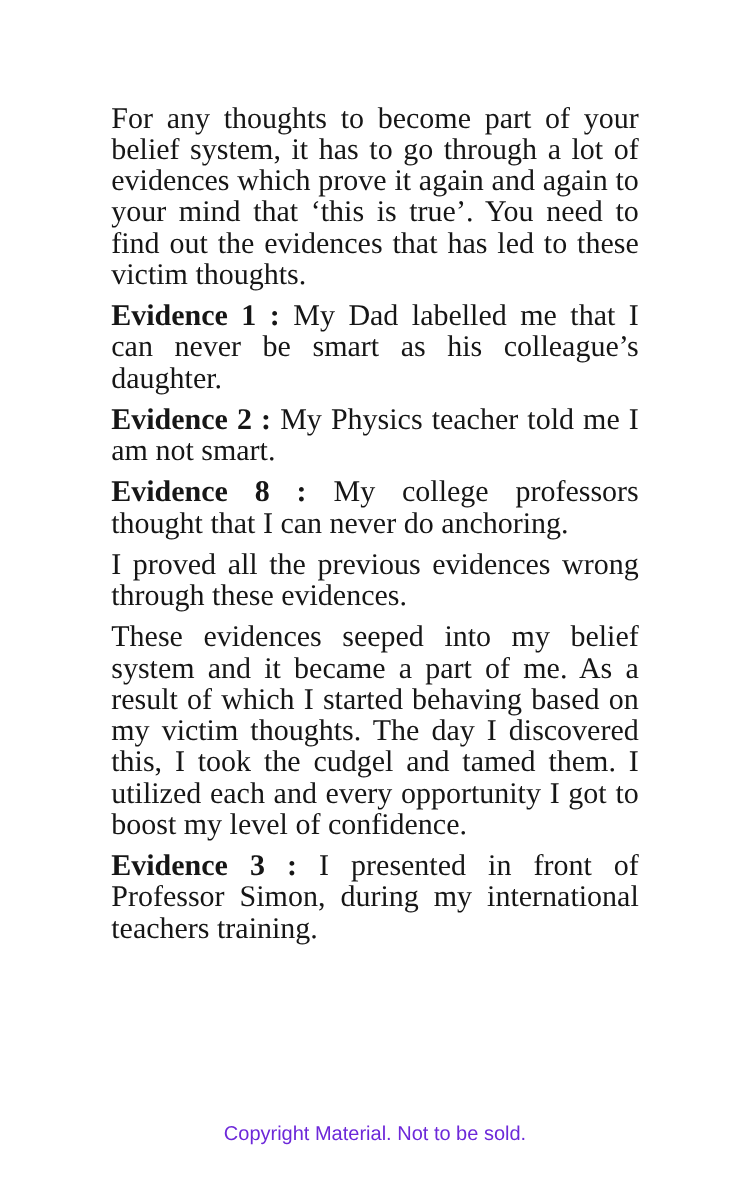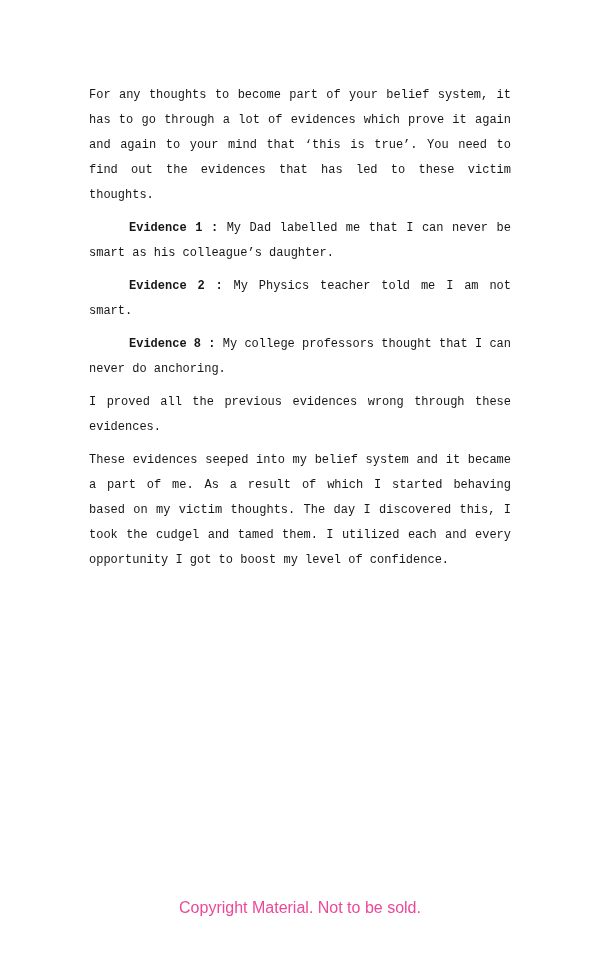--- a/index.html
+++ b/index.html
@@ -14,40 +14,39 @@
     background: #ffffff;
     overflow: hidden;
     box-sizing: border-box;
   }
   .content {
     position: absolute;
     top: 83px;
     left: 89px;
     width: 422px;
     color: #161616;
-    font-family: Liberation Mono, monospace;
-    font-size: 12px;
+    font-family: Liberation Serif, serif;
+    font-size: 24px;
     line-height: 25px;
     text-align: justify;
   }
   .content p {
     margin: 0 0 8px 0;
     padding: 0;
   }
   .ev-label {
     font-weight: bold;
-    margin-left: 40px;
   }
   .footer {
     position: absolute;
     left: 0;
     right: 0;
     top: 898px;
     text-align: center;
-    color: #ec4899;
+    color: #6d28d9;
     font-family: "Liberation Sans", "DejaVu Sans", sans-serif;
     font-size: 16px;
     line-height: 20px;
   }
 </style>
 </head>
 <body>
 
 <div class="page">
   <div class="content">
@@ -61,17 +60,18 @@
 
 
     <p><b class="ev-label">Evidence 8 :</b> <span>My college professors thought that I can never do anchoring.</span></p>
 
     <p><span>I proved all the previous evidences wrong through these evidences.</span></p>
 
     <p><span>These evidences seeped into my belief system and it became a part of me. As a result of which I started behaving based on my victim thoughts. The day I discovered this, I took the cudgel and tamed them. I utilized each and every opportunity I got to boost my level of confidence.</span></p>
 
 
 
+    <p><b class="ev-label">Evidence 3 :</b> <span>I presented in front of Professor Simon, during my international teachers training.</span></p>
 
   </div>
 
   <div class="footer">Copyright Material. Not to be sold.</div>
 </div>
 
 </body></html>

